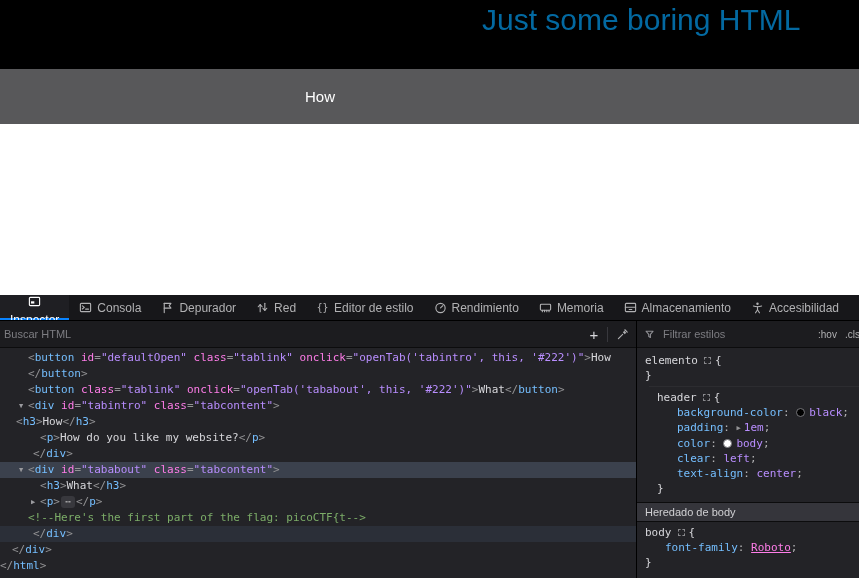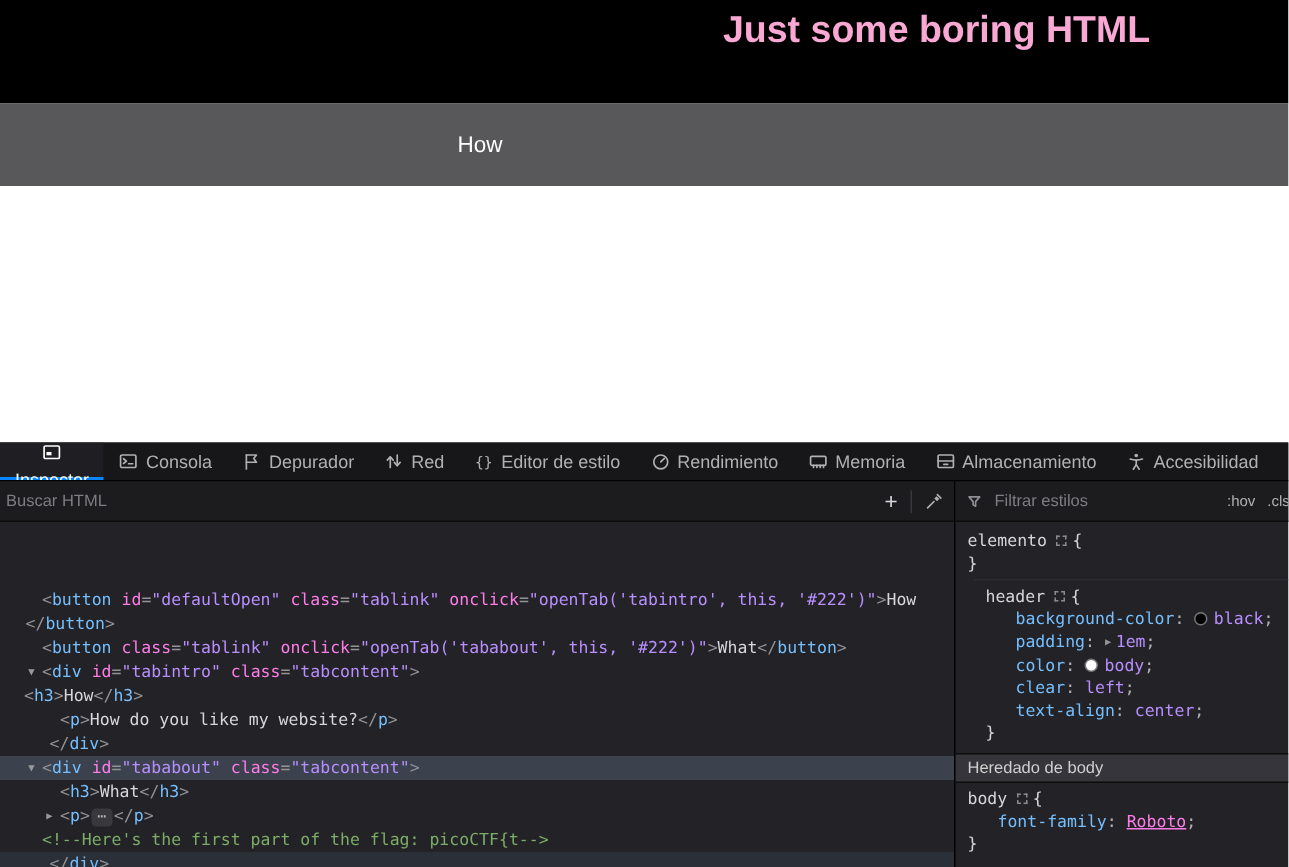--- a/index.html
+++ b/index.html
@@ -3,42 +3,42 @@
 <meta charset="utf-8">
 <style>
   * { margin:0; padding:0; box-sizing:border-box; }
   html,body { width:859px; height:578px; overflow:hidden; background:#fff;
               font-family:"Liberation Sans", sans-serif; }
   .screen { width:859px; height:578px; position:relative; background:#fff; }
 
   
   .webpage { height:295px; }
   .page-header { height:69px; background:#000; overflow:hidden; }
-  .page-title { color:#f9a8d4; font-size:25px; font-weight:bold; line-height:40px;
+  .page-title { color:#0369a1; font-size:30px; font-weight:normal; line-height:40px;
                 padding-left:482px; white-space:nowrap; }
   .page-tabstrip { height:55px; background:#58585a; position:relative; }
   .page-tab-button { position:absolute; left:284px; top:0; width:72px; height:55px;
                      background:transparent; border:none; color:#fff; font-size:15px;
                      font-family:"Liberation Sans",sans-serif; cursor:pointer; }
   .page-rest { height:171px; background:#fff; }
 
   
   .devtools { height:283px; background:#232327; color:#b1b1b3; display:flex;
               flex-direction:column; font-size:11px; }
   .dt-tabbar { flex:0 0 26px; height:26px; background:#17171a; display:flex;
                overflow:hidden; border-bottom:1px solid #000; }
   .dt-tab { display:flex; align-items:center; gap:5px; padding:0 10px; font-size:12px;
             color:#b1b1b3; white-space:nowrap; flex:0 0 auto; cursor:pointer; }
   .dt-tab.active { color:#fff; background:#1f1f23; box-shadow:inset 0 -2px 0 #0a84ff;flex-direction:column; }
   .tab-icon { display:flex; }
   .tab-icon svg { display:block; }
 
   .dt-body { flex:1; display:flex; min-height:0; }
   .dt-left { flex:0 0 637px; width:637px; display:flex; flex-direction:column;
-             border-right:1px solid #000; min-height:0;gap:42px; }
+             border-right:1px solid #000; min-height:0; }
   .dt-right { flex:1; min-width:0; display:flex; flex-direction:column; }
 
   .dt-toolbar { flex:0 0 27px; height:27px; background:#1c1c1f;
                 border-bottom:1px solid #0c0c0d; display:flex; align-items:center; }
   .search-input, .filter-input { flex:1; min-width:0; background:transparent; border:none;
        outline:none; color:#d7d7db; font-size:11px; font-family:"Liberation Sans",sans-serif;
        padding:0 4px; }
   .filter-input { min-width:155px; }
   input::placeholder { color:#7d7d82; }
   .add-node-button { background:none; border:none; color:#d7d7db; font-size:15px;
@@ -208,21 +208,21 @@
           <button class="icon-button" id="eyedropper">
               <svg viewBox="0 0 14 14" width="13" height="13" fill="none" stroke="currentColor" stroke-width="1.2" stroke-linecap="round" stroke-linejoin="round">
                 <path d="M2.6 11.4l4.6-4.6"></path>
                 <path d="M7.4 4.6l2 2 1.6-1.6-2-2z" fill="currentColor" stroke="none"></path>
                 <path d="M9.6 1.9l2.5 2.5"></path>
               </svg>
             </button>
         </div>
         <div class="markup-view" id="markup-view">
             <div class="m-line" style="padding-left: 28px;"><span class="tk-p">&lt;</span><span class="tk-tag">button</span><span class="tk-a"> id</span><span class="tk-p">=</span><span class="tk-s">"defaultOpen"</span><span class="tk-a"> class</span><span class="tk-p">=</span><span class="tk-s">"tablink"</span><span class="tk-a"> onclick</span><span class="tk-p">=</span><span class="tk-s">"openTab('tabintro', this, '#222')"</span><span class="tk-p">&gt;</span><span class="tk-t">How</span></div>
-            <div class="m-line" style="padding-left: 17px;"><span class="tk-p">&lt;/</span><span class="tk-tag">button</span><span class="tk-p">&gt;</span></div>
+            <div class="m-line" style="padding-left: 28px;"><span class="tk-p">&lt;/</span><span class="tk-tag">button</span><span class="tk-p">&gt;</span></div>
             <div class="m-line" style="padding-left: 28px;"><span class="tk-p">&lt;</span><span class="tk-tag">button</span><span class="tk-a"> class</span><span class="tk-p">=</span><span class="tk-s">"tablink"</span><span class="tk-a"> onclick</span><span class="tk-p">=</span><span class="tk-s">"openTab('tababout', this, '#222')"</span><span class="tk-p">&gt;</span><span class="tk-t">What</span><span class="tk-p">&lt;/</span><span class="tk-tag">button</span><span class="tk-p">&gt;</span></div>
             <div class="m-line" style="padding-left: 28px;"><span class="twisty" style="left: 16px;">▼</span><span class="tk-p">&lt;</span><span class="tk-tag">div</span><span class="tk-a"> id</span><span class="tk-p">=</span><span class="tk-s">"tabintro"</span><span class="tk-a"> class</span><span class="tk-p">=</span><span class="tk-s">"tabcontent"</span><span class="tk-p">&gt;</span></div>
             <div class="m-line" style="padding-left: 16px;"><span class="tk-p">&lt;</span><span class="tk-tag">h3</span><span class="tk-p">&gt;</span><span class="tk-t">How</span><span class="tk-p">&lt;/</span><span class="tk-tag">h3</span><span class="tk-p">&gt;</span></div>
             <div class="m-line" style="padding-left: 40px;"><span class="tk-p">&lt;</span><span class="tk-tag">p</span><span class="tk-p">&gt;</span><span class="tk-t">How do you like my website?</span><span class="tk-p">&lt;/</span><span class="tk-tag">p</span><span class="tk-p">&gt;</span></div>
             <div class="m-line" style="padding-left: 33px;"><span class="tk-p">&lt;/</span><span class="tk-tag">div</span><span class="tk-p">&gt;</span></div>
             <div class="m-line selected" style="padding-left: 28px;"><span class="twisty" style="left: 16px;">▼</span><span class="tk-p">&lt;</span><span class="tk-tag">div</span><span class="tk-a"> id</span><span class="tk-p">=</span><span class="tk-s">"tababout"</span><span class="tk-a"> class</span><span class="tk-p">=</span><span class="tk-s">"tabcontent"</span><span class="tk-p">&gt;</span></div>
             <div class="m-line" style="padding-left: 40px;"><span class="tk-p">&lt;</span><span class="tk-tag">h3</span><span class="tk-p">&gt;</span><span class="tk-t">What</span><span class="tk-p">&lt;/</span><span class="tk-tag">h3</span><span class="tk-p">&gt;</span></div>
             <div class="m-line" style="padding-left: 40px;"><span class="twisty" style="left: 28px;">▶</span><span class="tk-p">&lt;</span><span class="tk-tag">p</span><span class="tk-p">&gt;</span><span class="ellipsis-pill">⋯</span><span class="tk-p">&lt;/</span><span class="tk-tag">p</span><span class="tk-p">&gt;</span></div>
             <div class="m-line" style="padding-left: 28px;"><span class="tk-c">&lt;!--Here's the first part of the flag: picoCTF{t--&gt;</span></div>
             <div class="m-line end" style="padding-left: 33px;"><span class="tk-p">&lt;/</span><span class="tk-tag">div</span><span class="tk-p">&gt;</span></div>

